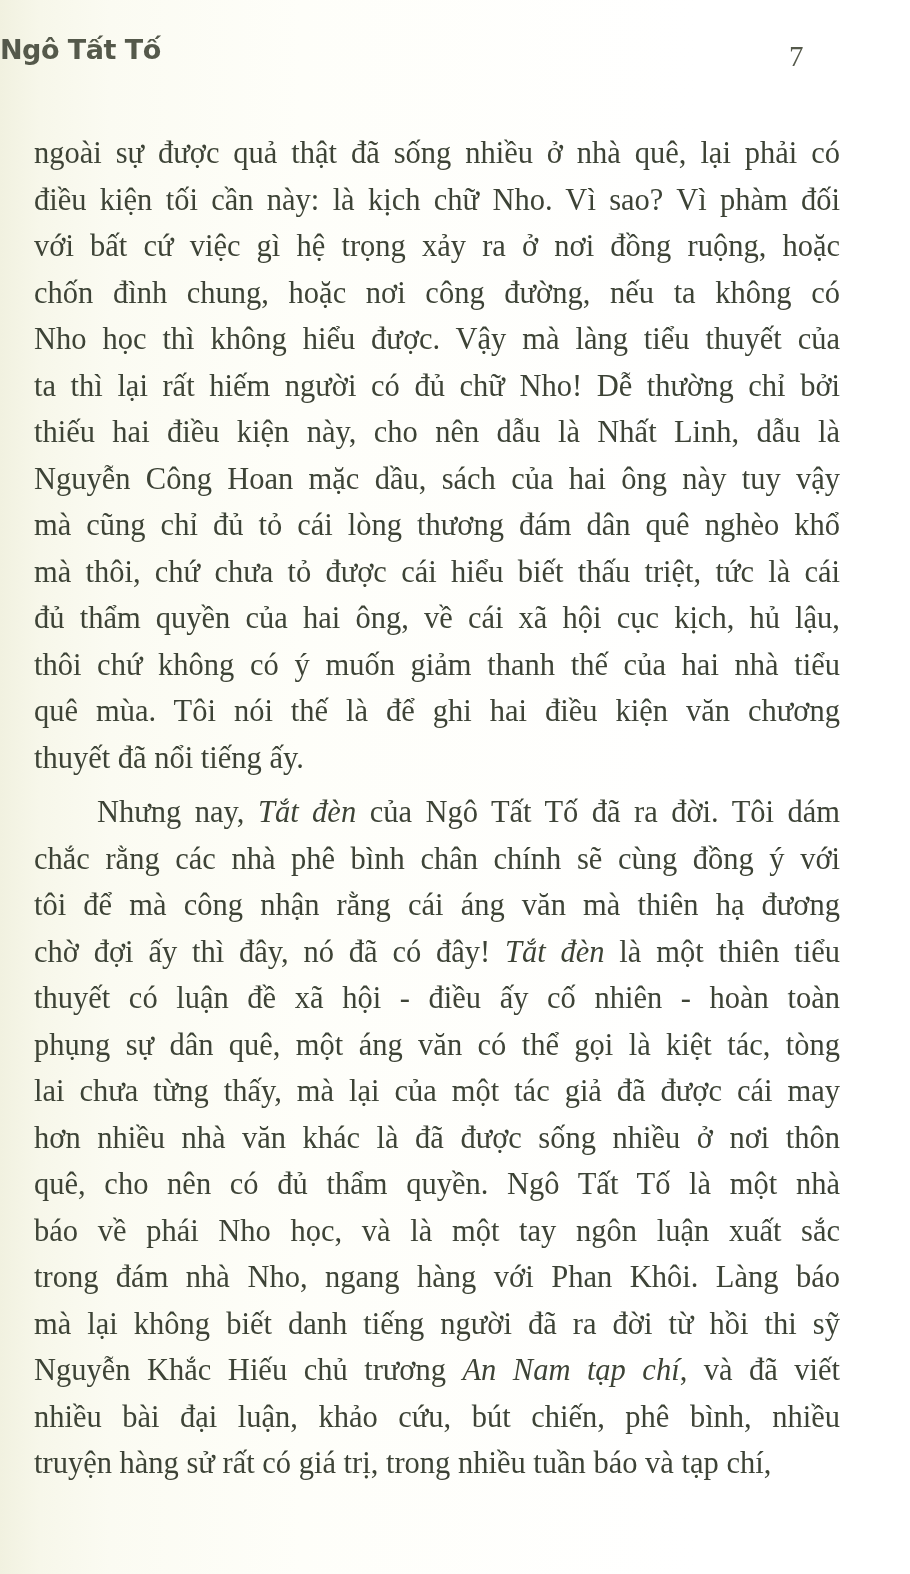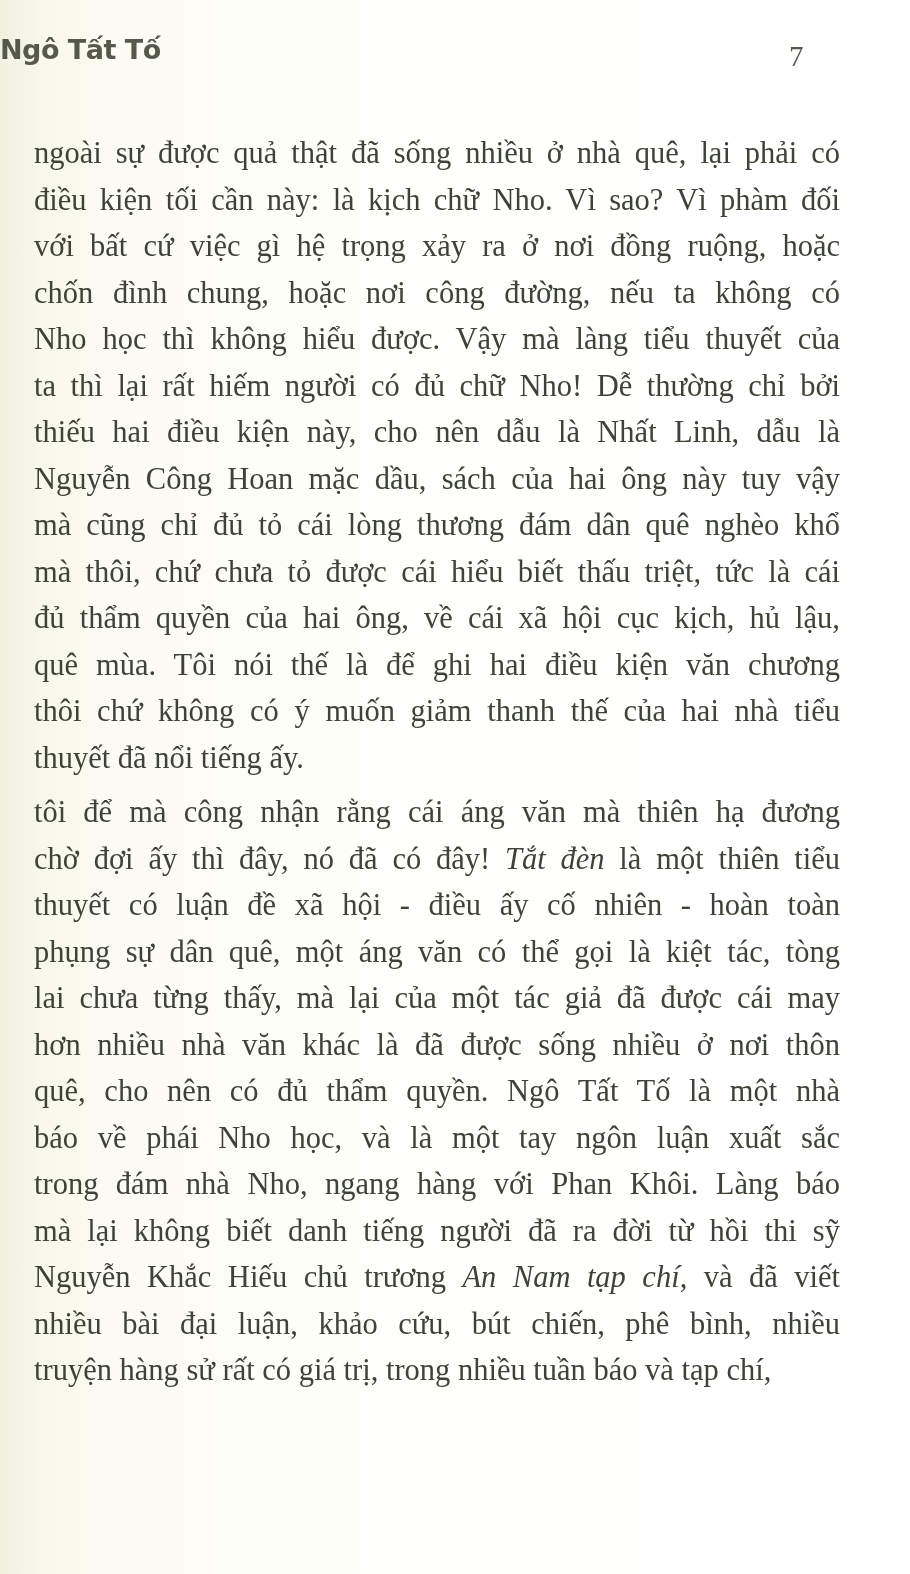--- a/index.html
+++ b/index.html
@@ -94,26 +94,28 @@
           <span class="line"><span>điều kiện tối cần này: là kịch chữ Nho. Vì sao? Vì phàm đối</span></span>
           <span class="line"><span>với bất cứ việc gì hệ trọng xảy ra ở nơi đồng ruộng, hoặc</span></span>
           <span class="line"><span>chốn đình chung, hoặc nơi công đường, nếu ta không có</span></span>
           <span class="line"><span>Nho học thì không hiểu được. Vậy mà làng tiểu thuyết của</span></span>
           <span class="line"><span>ta thì lại rất hiếm người có đủ chữ Nho! Dễ thường chỉ bởi</span></span>
           <span class="line"><span>thiếu hai điều kiện này, cho nên dẫu là Nhất Linh, dẫu là</span></span>
           <span class="line"><span>Nguyễn Công Hoan mặc dầu, sách của hai ông này tuy vậy</span></span>
           <span class="line"><span>mà cũng chỉ đủ tỏ cái lòng thương đám dân quê nghèo khổ</span></span>
           <span class="line"><span>mà thôi, chứ chưa tỏ được cái hiểu biết thấu triệt, tức là cái</span></span>
           <span class="line"><span>đủ thẩm quyền của hai ông, về cái xã hội cục kịch, hủ lậu,</span></span>
+          <span class="line"><span>thôi chứ không có ý muốn giảm thanh thế của hai nhà tiểu</span></span>
           <span class="line"><span>quê mùa. Tôi nói thế là để ghi hai điều kiện văn chương</span></span>
-          <span class="line"><span>thôi chứ không có ý muốn giảm thanh thế của hai nhà tiểu</span></span>
           <span class="line last"><span>thuyết đã nổi tiếng ấy.</span></span>
         </div>
         <div class="para-gap"></div>
         <div>
+          <span class="line indent"><span>Nhưng nay, </span><em>Tắt đèn</em><span> của Ngô Tất Tố đã ra đời. Tôi dám</span></span>
+          <span class="line"><span>chắc rằng các nhà phê bình chân chính sẽ cùng đồng ý với</span></span>
           <span class="line"><span>tôi để mà công nhận rằng cái áng văn mà thiên hạ đương</span></span>
           <span class="line"><span>chờ đợi ấy thì đây, nó đã có đây! </span><em>Tắt đèn</em><span> là một thiên tiểu</span></span>
           <span class="line"><span>thuyết có luận đề xã hội - điều ấy cố nhiên - hoàn toàn</span></span>
           <span class="line"><span>phụng sự dân quê, một áng văn có thể gọi là kiệt tác, tòng</span></span>
           <span class="line"><span>lai chưa từng thấy, mà lại của một tác giả đã được cái may</span></span>
           <span class="line"><span>hơn nhiều nhà văn khác là đã được sống nhiều ở nơi thôn</span></span>
           <span class="line"><span>quê, cho nên có đủ thẩm quyền. Ngô Tất Tố là một nhà</span></span>
           <span class="line"><span>báo về phái Nho học, và là một tay ngôn luận xuất sắc</span></span>
           <span class="line"><span>trong đám nhà Nho, ngang hàng với Phan Khôi. Làng báo</span></span>
           <span class="line"><span>mà lại không biết danh tiếng người đã ra đời từ hồi thi sỹ</span></span>

